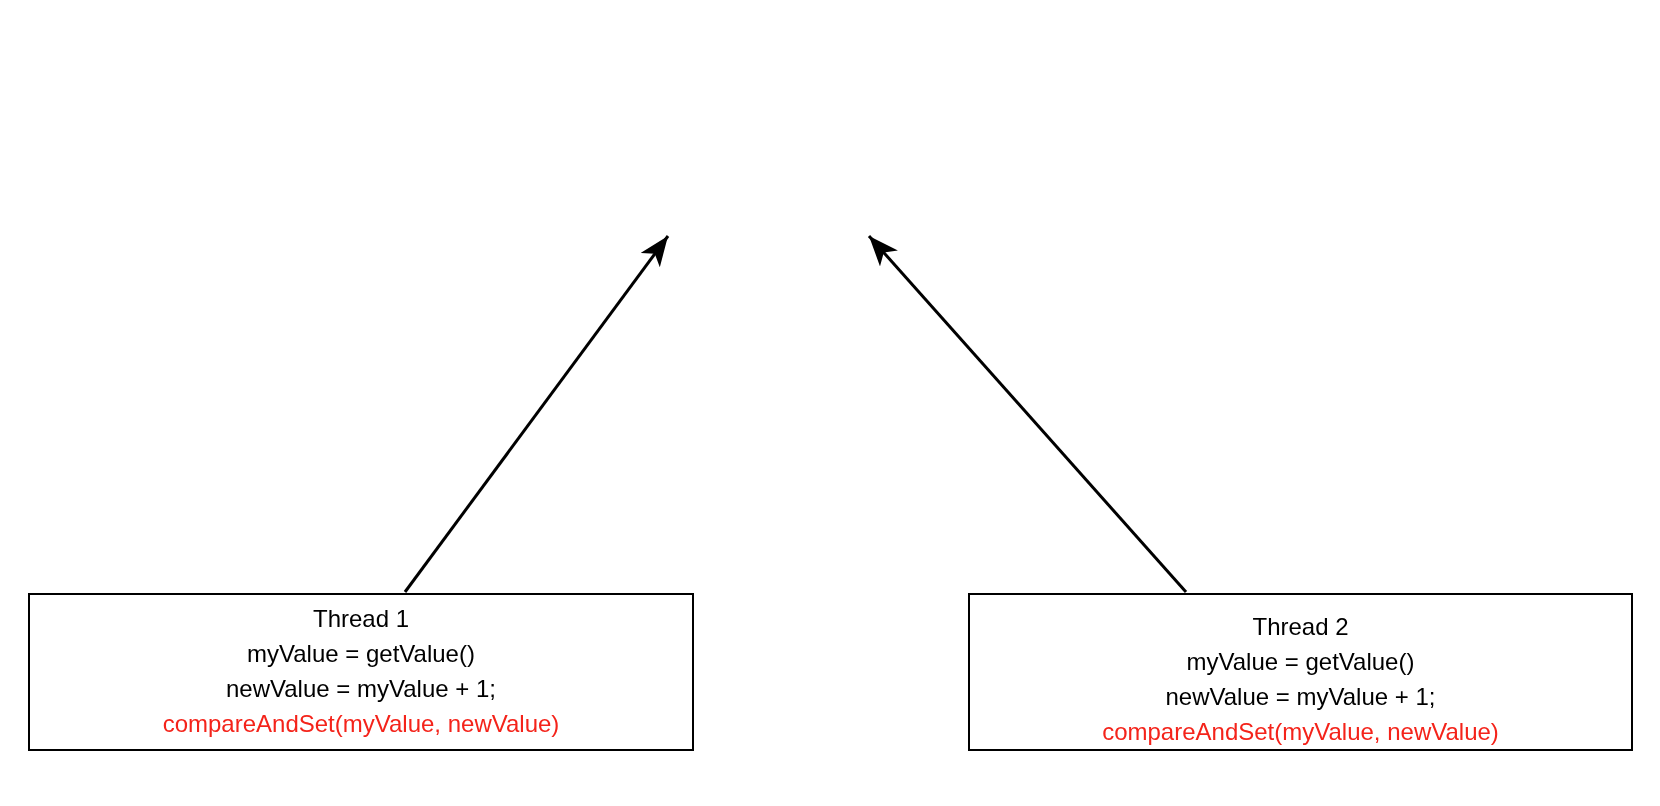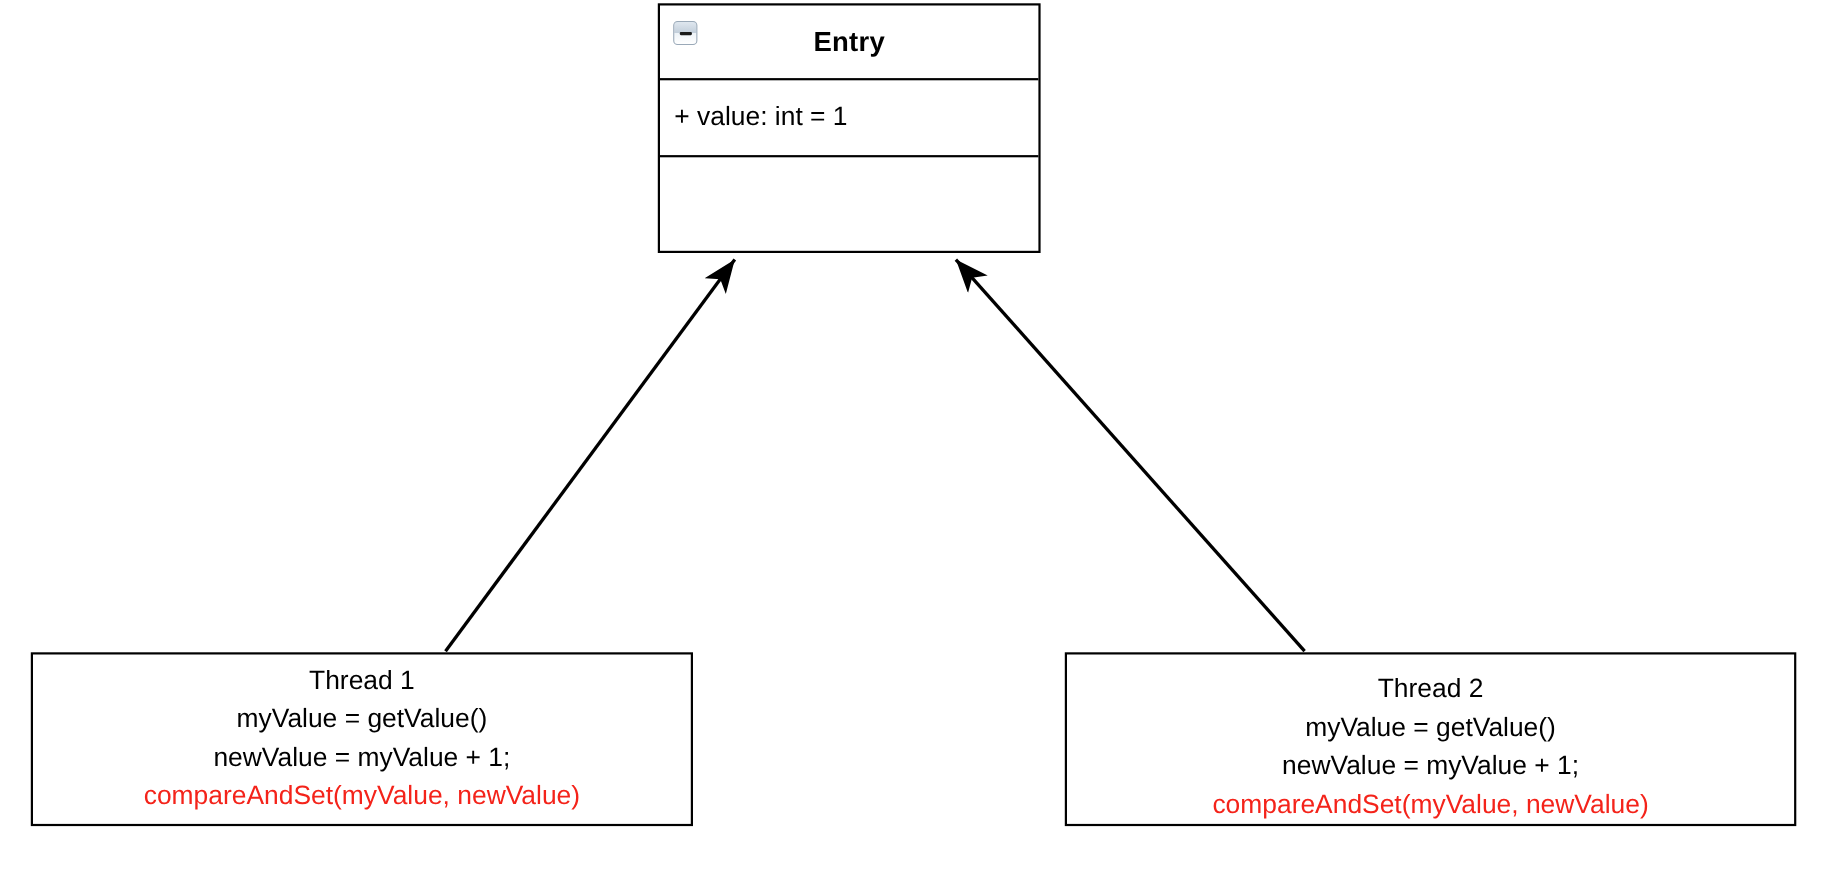--- a/index.html
+++ b/index.html
@@ -92,21 +92,21 @@
     background: #ffffff;
     display: flex;
     flex-direction: column;
     align-items: center;
     justify-content: center;
     padding: 4px 0 6px 0;
   }
   #thread-box-1 {
     left: 28px;
     top: 593px;
-    width: 602px;
+    width: 666px;
     height: 158px;
   }
   #thread-box-2 {
     left: 968px;
     top: 593px;
     width: 665px;
     height: 158px;
   }
   .thread-line {
     font-size: 24px;
@@ -136,32 +136,20 @@
   <svg id="arrows" viewBox="0 0 1660 806" xmlns="http://www.w3.org/2000/svg">
     <defs>
       <marker id="arrowFilled" markerWidth="12" markerHeight="12" refX="10" refY="4" orient="auto" markerUnits="strokeWidth">
         <path d="M0,0 L10,4 L0,8 L2.6,4 z" fill="#000000"></path>
       </marker>
     </defs>
     <line x1="405" y1="592" x2="668" y2="236" stroke="#000000" stroke-width="3" marker-end="url(#arrowFilled)"></line>
     <line x1="1186" y1="592" x2="869" y2="236" stroke="#000000" stroke-width="3" marker-end="url(#arrowFilled)"></line>
   </svg>
 
-  <div class="uml-class">
-    <div class="uml-header">
-      <span class="collapse-icon">
-        <span class="minus"></span>
-      </span>
-      <span class="uml-title">Entry</span>
-    </div>
-    <div class="uml-attrs">
-      <span class="uml-attr-text">+ value: int = 1</span>
-    </div>
-    <div class="uml-ops"></div>
-  </div>
 
   <div class="thread-box" id="thread-box-1">
     <div class="thread-line" style="color: rgb(0, 0, 0);">Thread 1</div>
     <div class="thread-line" style="color: rgb(0, 0, 0);">myValue = getValue()</div>
     <div class="thread-line" style="color: rgb(0, 0, 0);">newValue = myValue + 1;</div>
     <div class="thread-line highlight" style="color: rgb(244, 35, 26);">compareAndSet(myValue, newValue)</div>
   </div>
 
   <div class="thread-box" id="thread-box-2">
     <div class="thread-line" style="color: rgb(0, 0, 0); margin-top: 15px;">Thread 2</div>

